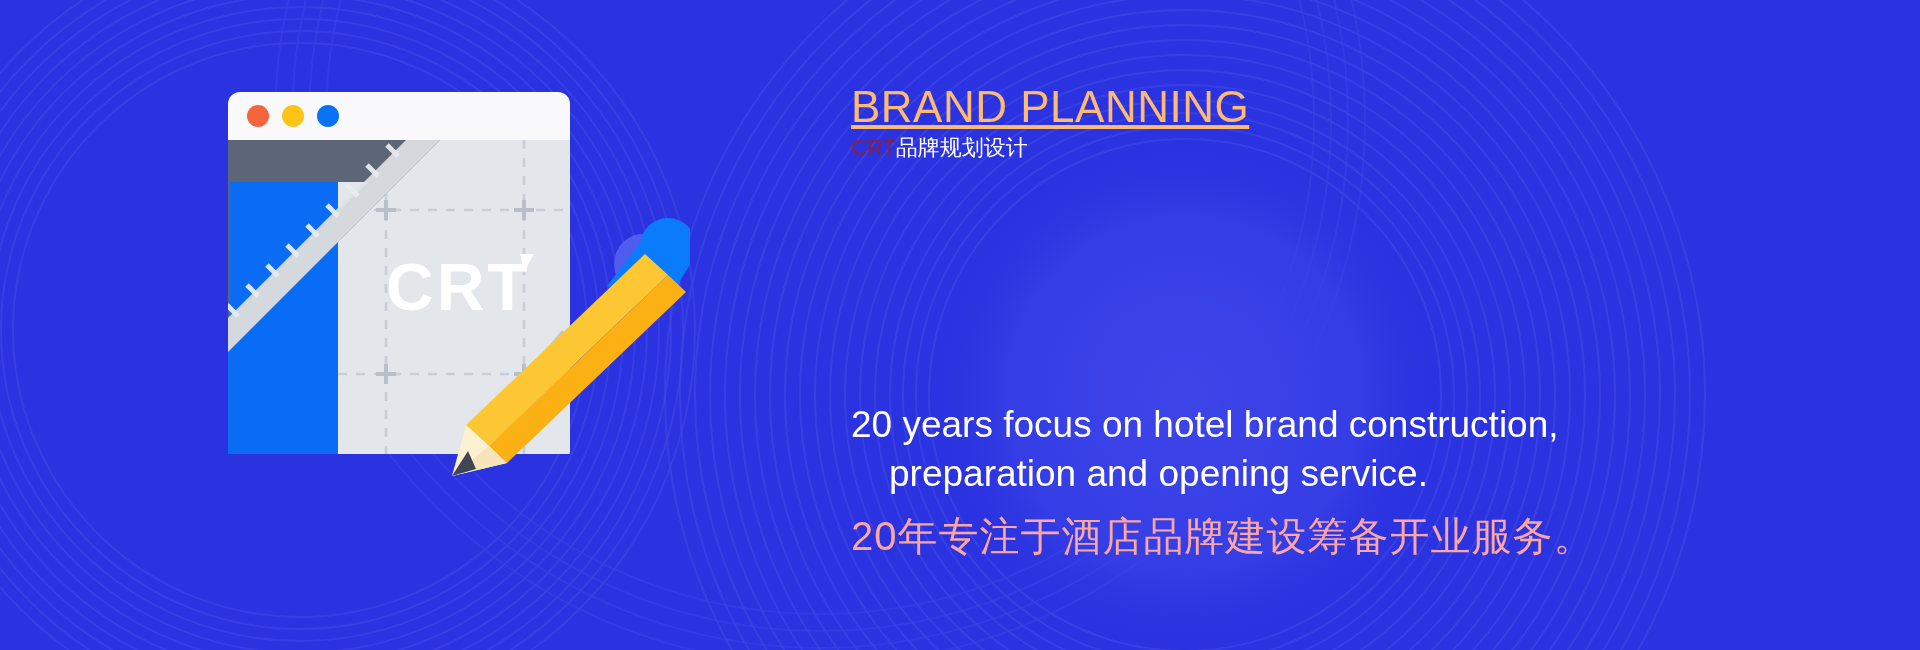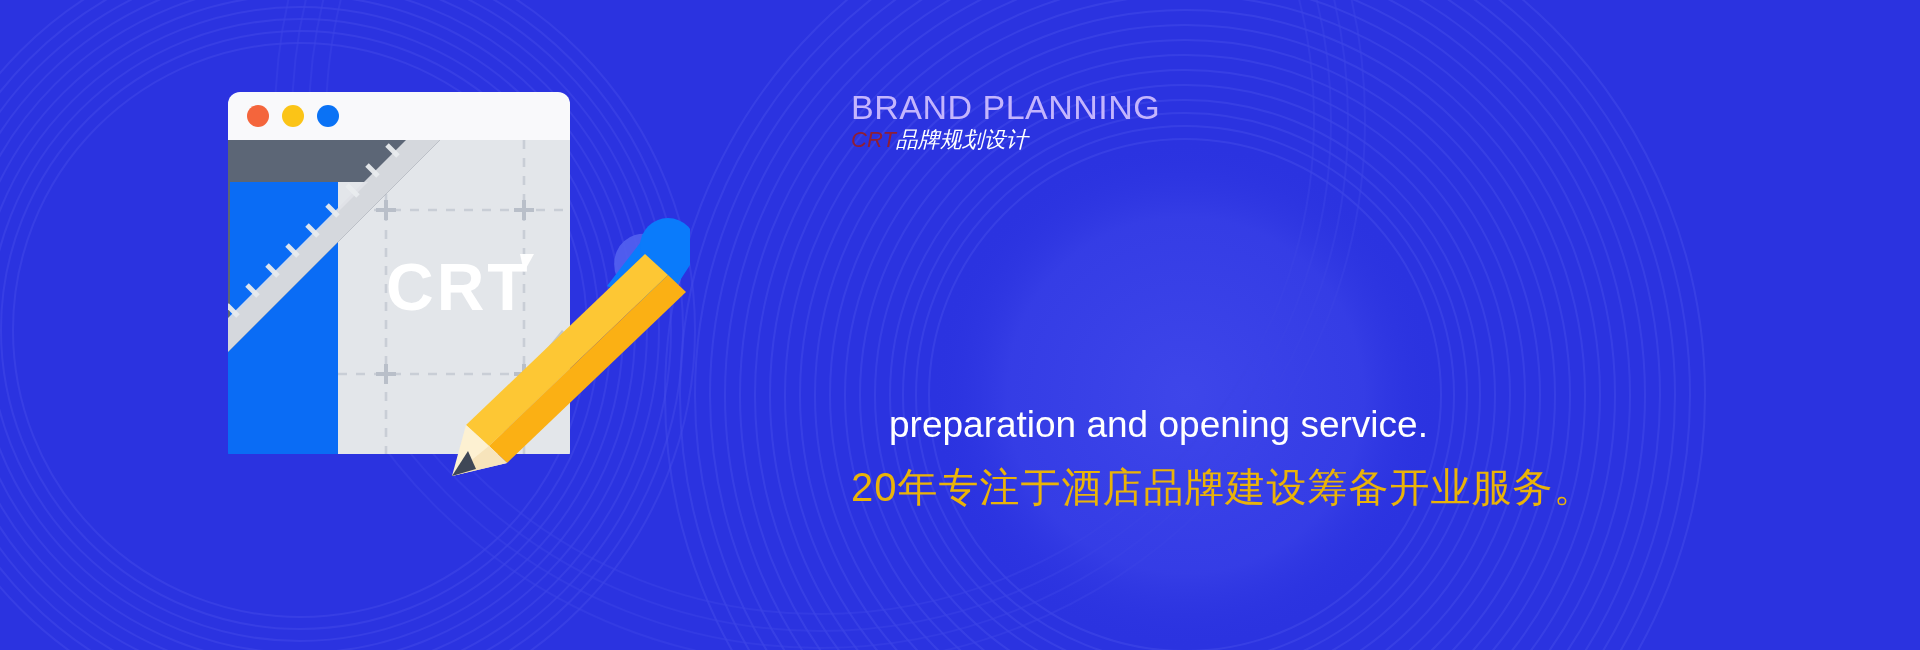--- a/index.html
+++ b/index.html
@@ -45,33 +45,34 @@
     width: 1000px;
     height: 650px;
   }
 
   .heading-block {
     position: absolute;
     top: 88px;
     left: 0;
   }
   .heading-line {
-    color: #c4b5fd;
-    font-size: 34px;
+    color: #fdba74;
+    font-size: 44px;
     line-height: 38px;
     letter-spacing: 0.5px;
     font-weight: 400;
     white-space: nowrap;
+    text-decoration: underline;
   }
   .subheading {
+    margin-top: 8px;
     font-size: 22px;
     line-height: 28px;
     white-space: nowrap;
     font-weight: 400;
-    font-style: italic;
   }
   .subheading .brand {
     color: #8f1f35;
   }
   .subheading .cn {
     color: #ffffff;
   }
 
   .tagline-block {
     position: absolute;
@@ -80,21 +81,21 @@
   }
   .tagline-en {
     color: #ffffff;
     font-size: 37px;
     line-height: 49px;
     font-weight: 300;
     white-space: nowrap;
   }
   .tagline-en .row2 { padding-left: 6px; display: block; margin-left: 32px; }
   .tagline-cn {
-    color: #eab308;
+    color: #fca5a5;
     font-size: 40px;
     line-height: 56px;
     margin-top: 10px;
     letter-spacing: 1px;
     white-space: nowrap;
     font-weight: 400;
   }
 </style>
 </head>
 <body>
@@ -256,19 +257,20 @@
 
     <div class="heading-block">
       <div class="heading-line">BRAND PLANNING</div>
       <div class="subheading">
         <span class="brand">CRT</span><span class="cn">品牌规划设计</span>
       </div>
     </div>
 
     <div class="tagline-block">
       <div class="tagline-en">
+        <span>20 years focus on hotel brand construction,</span>
         <span class="row2">preparation and opening service.</span>
       </div>
       <div class="tagline-cn">20年专注于酒店品牌建设筹备开业服务。</div>
     </div>
 
   </div>
 </div>
 
 </body></html>

